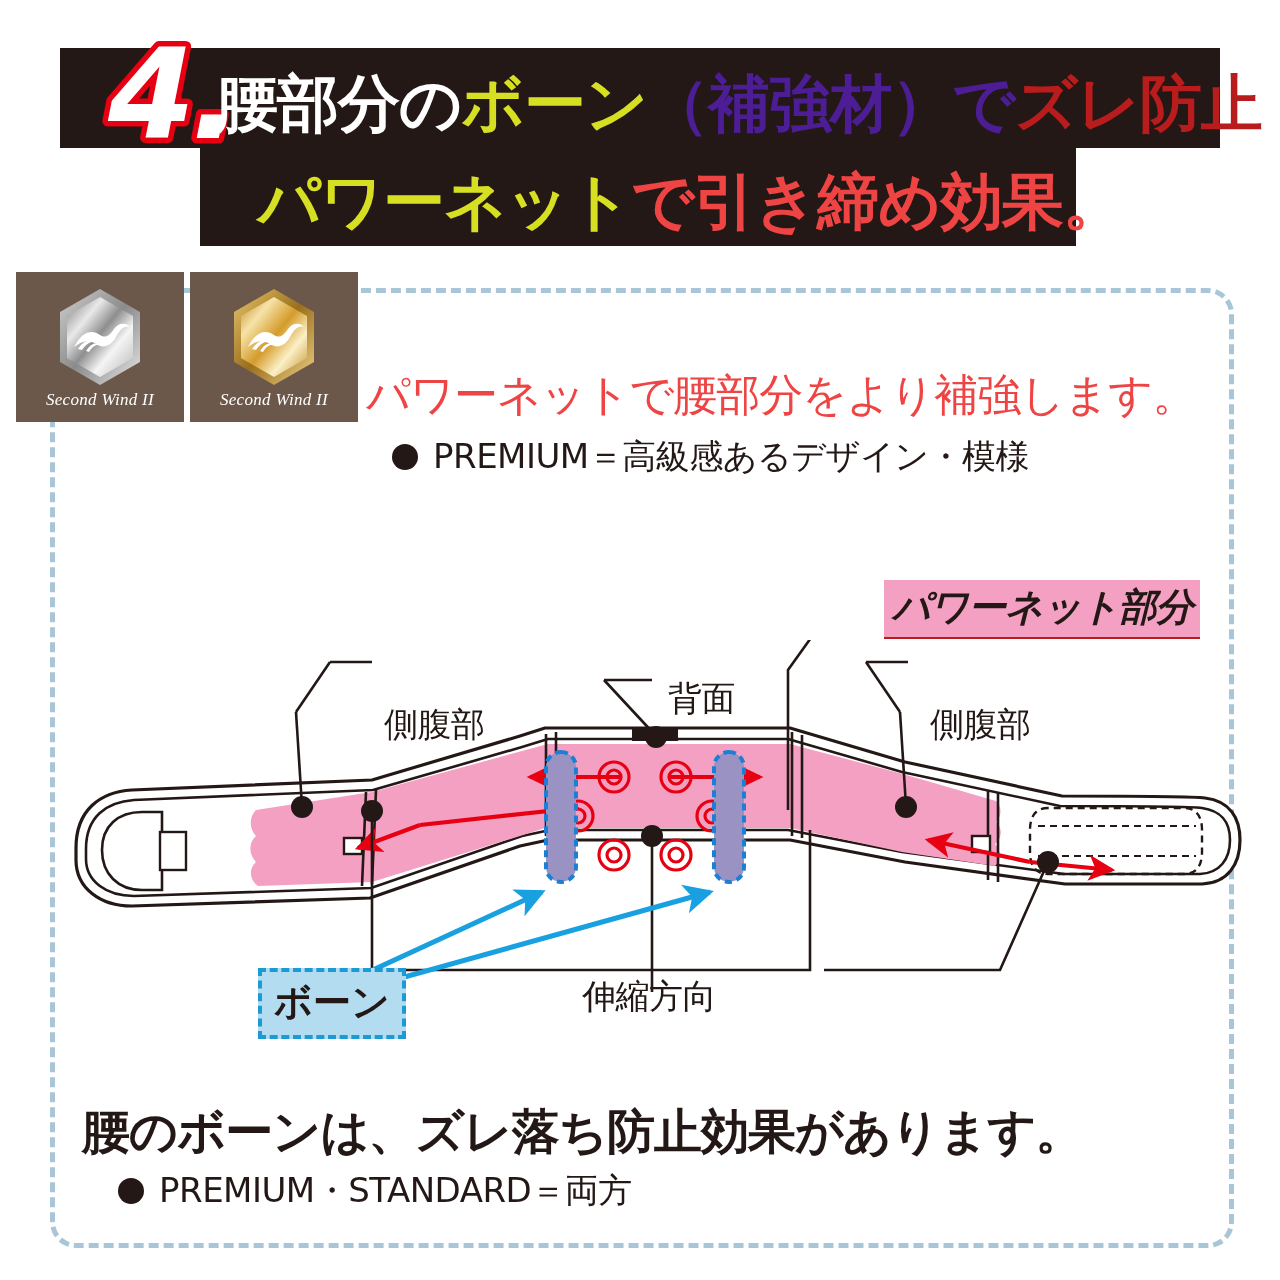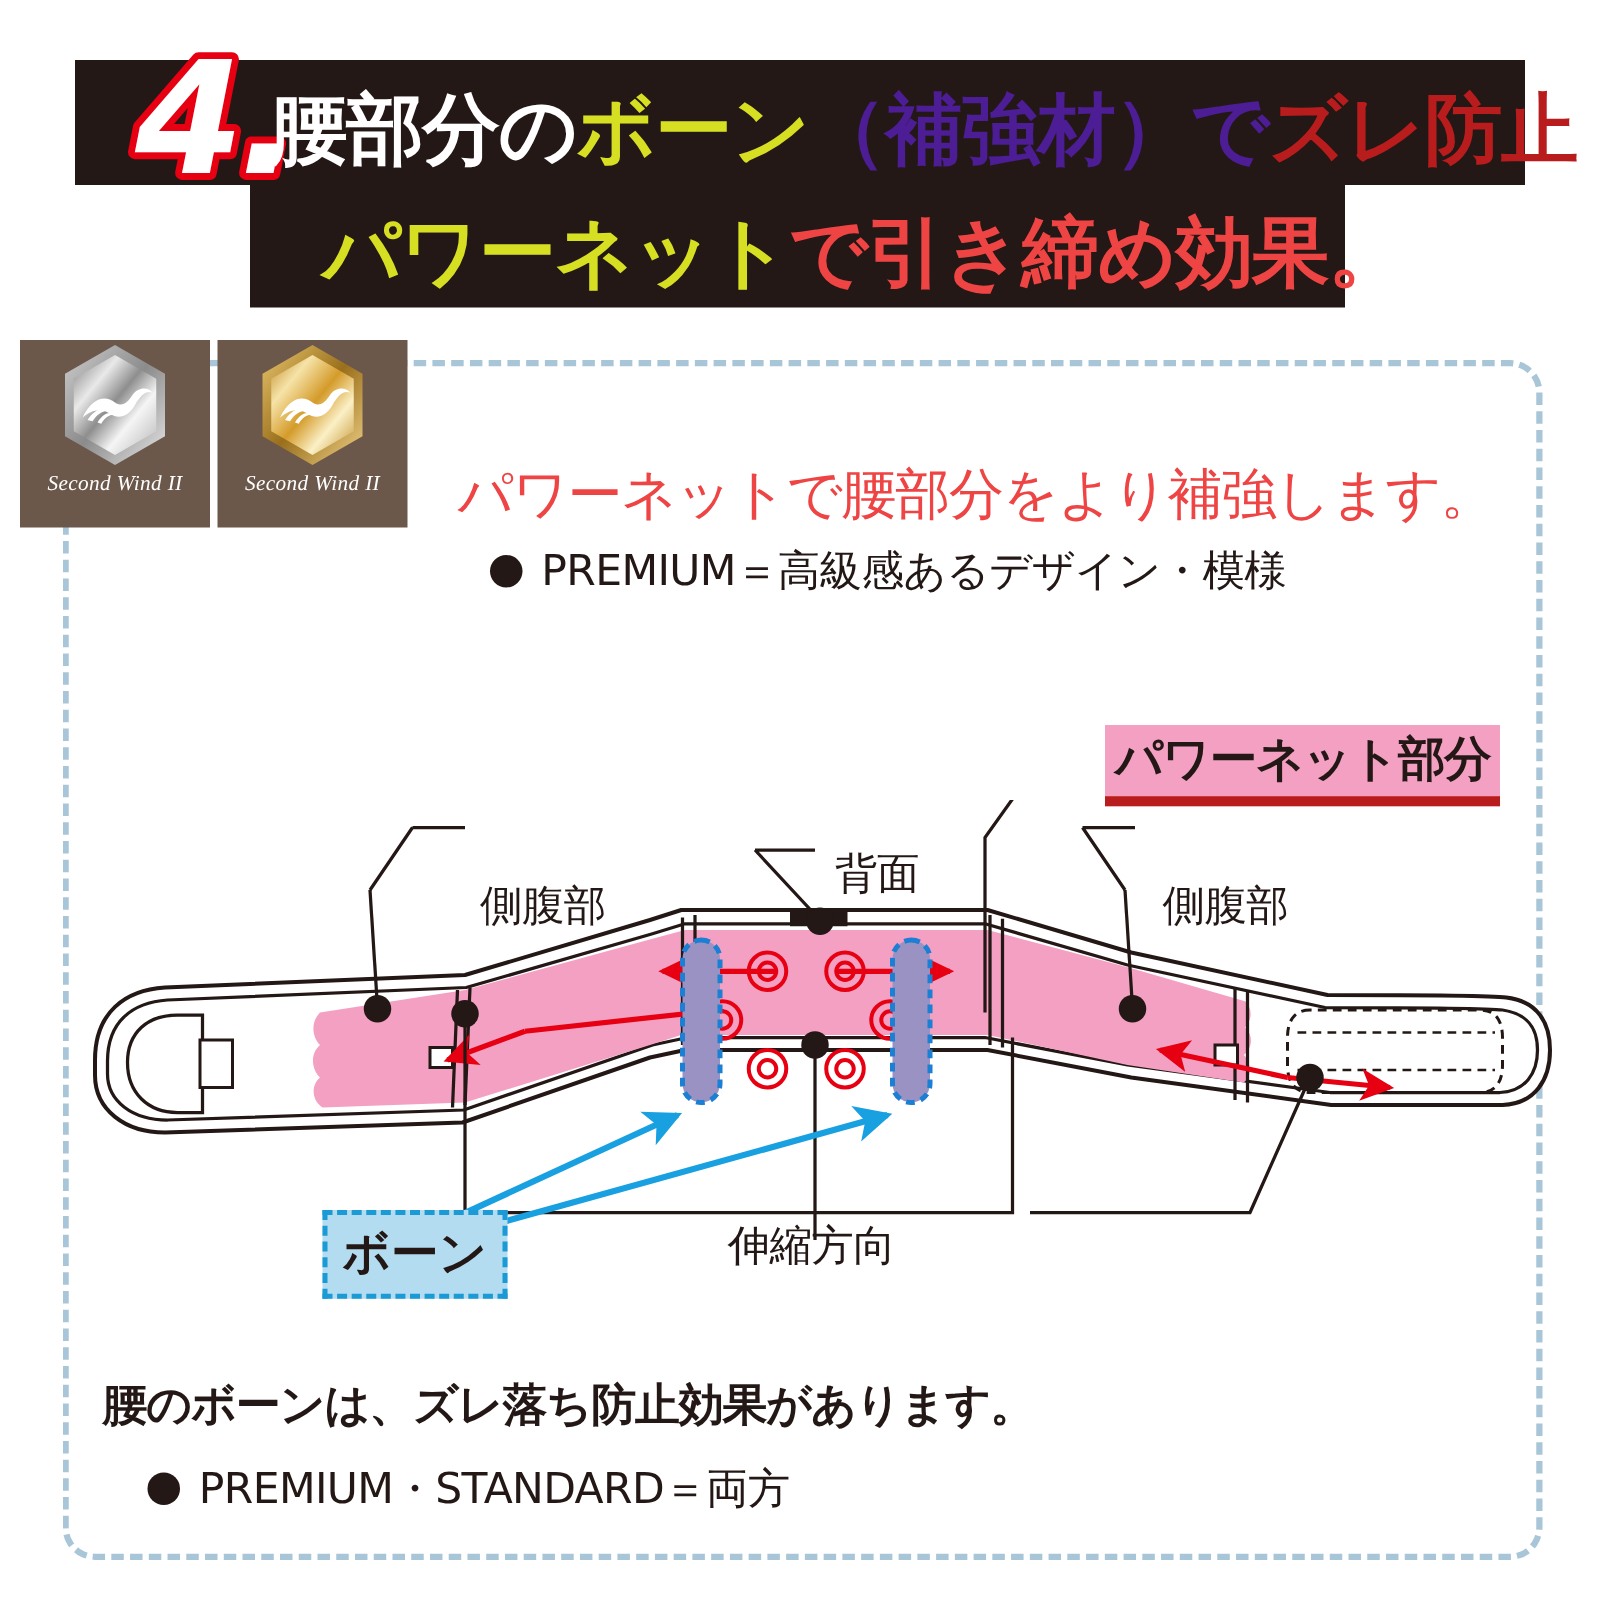--- a/index.html
+++ b/index.html
@@ -43,23 +43,23 @@
 
   
   .panel{
     position:absolute;left:50px;top:288px;width:1184px;height:960px;
     border:5px dashed #a9c6d8;border-radius:26px;box-sizing:border-box;
   }
 
   
   .badges{position:absolute;left:16px;top:272px;display:flex;gap:6px;z-index:6;}
   .badge{
-    width:152px;height:150px;background:#6b584b;
+    width:168px;height:150px;background:#6b584b;
     display:flex;flex-direction:column;align-items:center;justify-content:flex-start;
-    padding-top:0;box-sizing:border-box;
+    padding-top:13px;box-sizing:border-box;
   }
   .hexwrap{width:104px;height:104px;position:relative;}
   .badge-label{
     color:#ffffff;font-family:"Liberation Serif","DejaVu Serif",serif;
     font-style:italic;font-size:17px;margin-top:1px;letter-spacing:.3px;
   }
 
   
   .lead{
     position:absolute;left:366px;top:366px;
@@ -76,23 +76,24 @@
     width:26px;height:26px;border-radius:50%;background:#231815;
     margin-right:15px;flex:none;
   }
 
   
   .pn-label{
     position:absolute;left:884px;top:580px;
     background:#f4a0c2;color:#231815;
     font-size:38px;font-weight:bold;letter-spacing:-1px;
     padding:2px 8px 4px 8px;white-space:nowrap;
-    border-bottom:8px solid #b91c1c;
+    border-bottom:2px solid #b91c1c;
     font-family:"DejaVu Sans","Liberation Sans",sans-serif;
     z-index:7;
+    font-style:italic;
   }
   .bone-label{
     position:absolute;left:258px;top:968px;
     background:#b3dcf0;color:#231815;
     font-size:38px;font-weight:bold;letter-spacing:0px;
     padding:5px 12px 7px 12px;white-space:nowrap;
     border:4px dashed #1b9ad6;
     font-family:"DejaVu Sans","Liberation Sans",sans-serif;
     z-index:7;
   }
@@ -104,21 +105,21 @@
     font-family:"DejaVu Sans","Liberation Sans",sans-serif;
   }
   .co-left{left:384px;top:702px;}
   .co-back{left:668px;top:676px;}
   .co-right{left:930px;top:702px;}
   .co-stretch{left:582px;top:974px;}
 
   
   .bot-lead{
     position:absolute;left:82px;top:1100px;
-    font-size:36px;font-weight:bold;color:#231815;letter-spacing:-1px;
+    font-size:48px;font-weight:bold;color:#231815;letter-spacing:-1px;
     white-space:nowrap;
     font-family:"DejaVu Sans","Liberation Sans",sans-serif;
   }
   .bot-bullet{
     position:absolute;left:118px;top:1168px;
     display:flex;align-items:center;
     font-size:34px;color:#231815;white-space:nowrap;letter-spacing:-.5px;
     font-family:"DejaVu Sans","Liberation Sans",sans-serif;
   }
 

